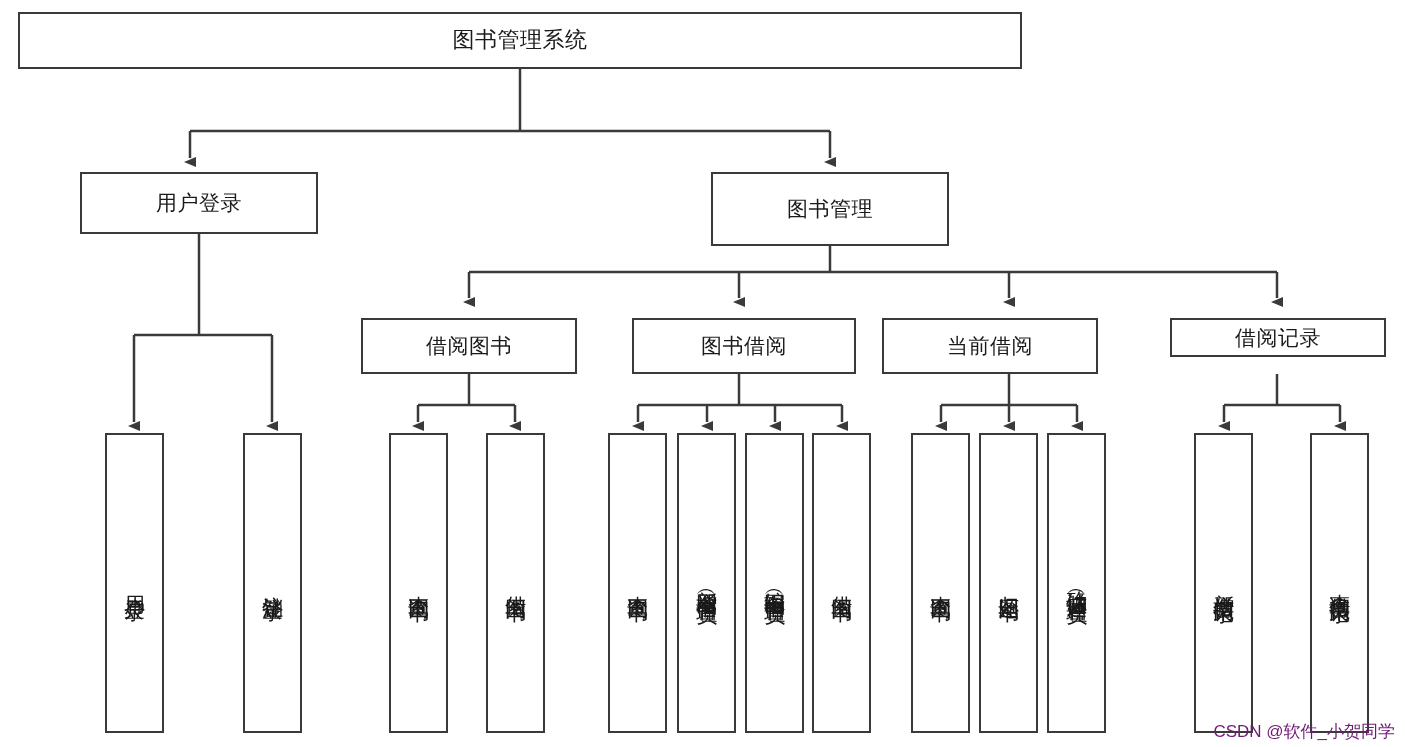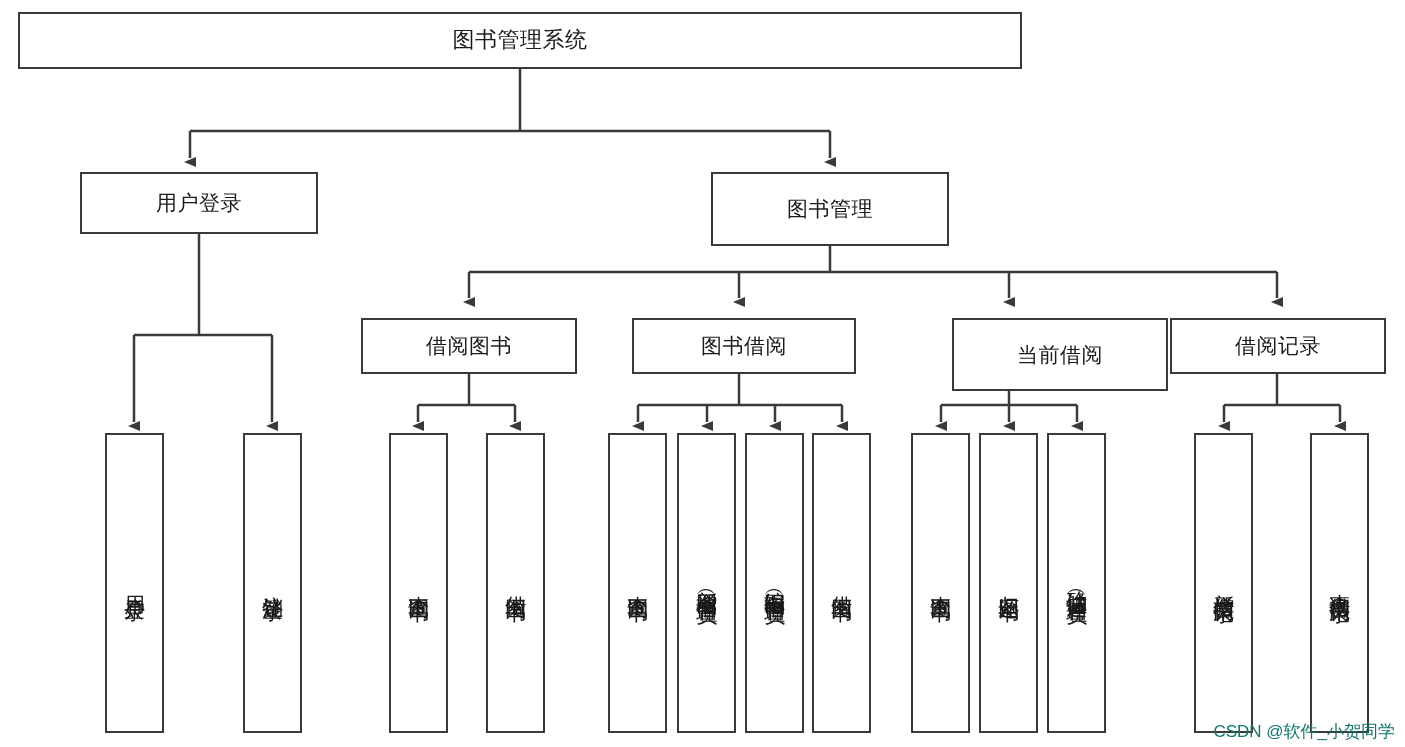--- a/index.html
+++ b/index.html
@@ -66,21 +66,21 @@
     fill: none;
   }
   .arrowhead {
     fill: #3a3a3a;
   }
   .watermark {
     position: absolute;
     right: 10px;
     bottom: 4px;
     font-size: 17px;
-    color: #0f766e;
+    color: #701a75;
     white-space: nowrap;
     font-family: "Liberation Sans", "DejaVu Sans", sans-serif;
   }
 </style>
 </head>
 <body>
 
 <div id="canvas">
 
   <svg class="wires" viewBox="0 0 1405 747">
@@ -136,23 +136,23 @@
   <div class="node horiz root" style="left:18px; top:12px; width:1004px; height:57px;">图书管理系统</div>
 
   <div class="node horiz" style="left:80px; top:172px; width:238px; height:62px;">用户登录</div>
 
   <div class="node horiz" style="left:711px; top:172px; width:238px; height:74px;">图书管理</div>
 
   <div class="node horiz" style="left:361px; top:318px; width:216px; height:56px;">借阅图书</div>
 
   <div class="node horiz" style="left:632px; top:318px; width:224px; height:56px;">图书借阅</div>
 
-  <div class="node horiz" style="left:952px; top:318px; width:216px; height:73px;">当前借阅</div>
+  <div class="node horiz" style="left:882px; top:318px; width:216px; height:56px;">当前借阅</div>
 
-  <div class="node horiz" style="left:1170px; top:318px; width:216px; height:56px;">借阅记录</div>
+  <div class="node horiz" style="left:1170px; top:318px; width:216px; height:39px;">借阅记录</div>
 
   <div class="node vert" style="left:105px; top:433px; width:59px; height:300px;">
     <span class="vtext">用户登录</span>
   </div>
   <div class="node vert" style="left:243px; top:433px; width:59px; height:300px;">
     <span class="vtext">注销登录</span>
   </div>
 
   <div class="node vert" style="left:389px; top:433px; width:59px; height:300px;">
     <span class="vtext">查询图书</span>

